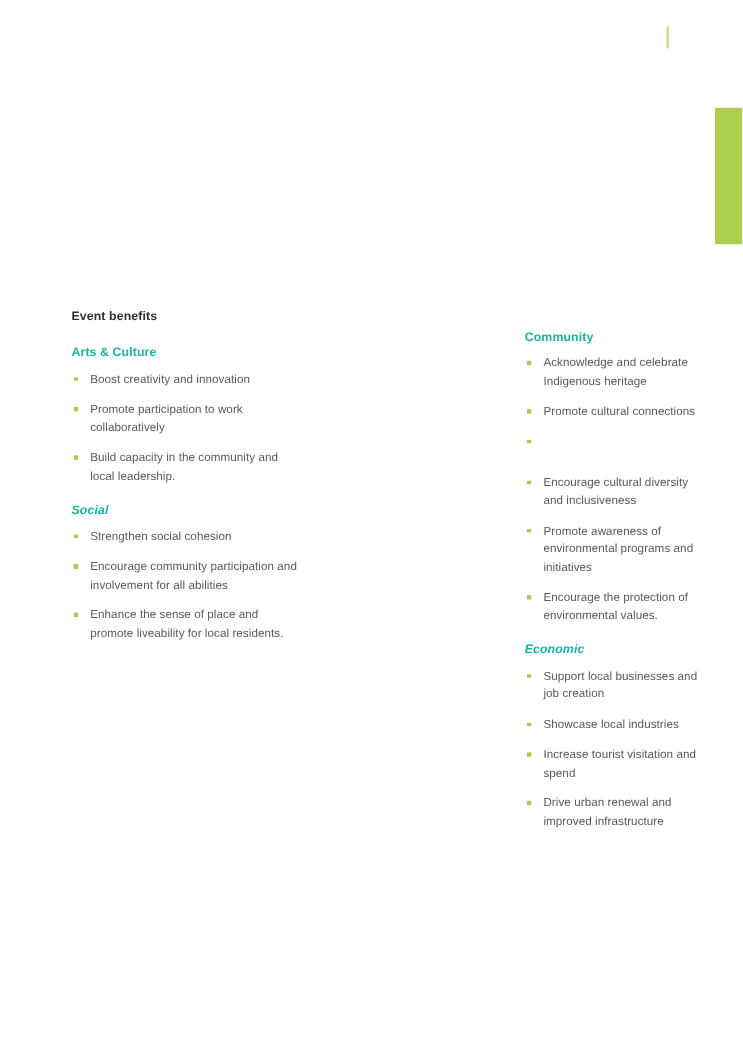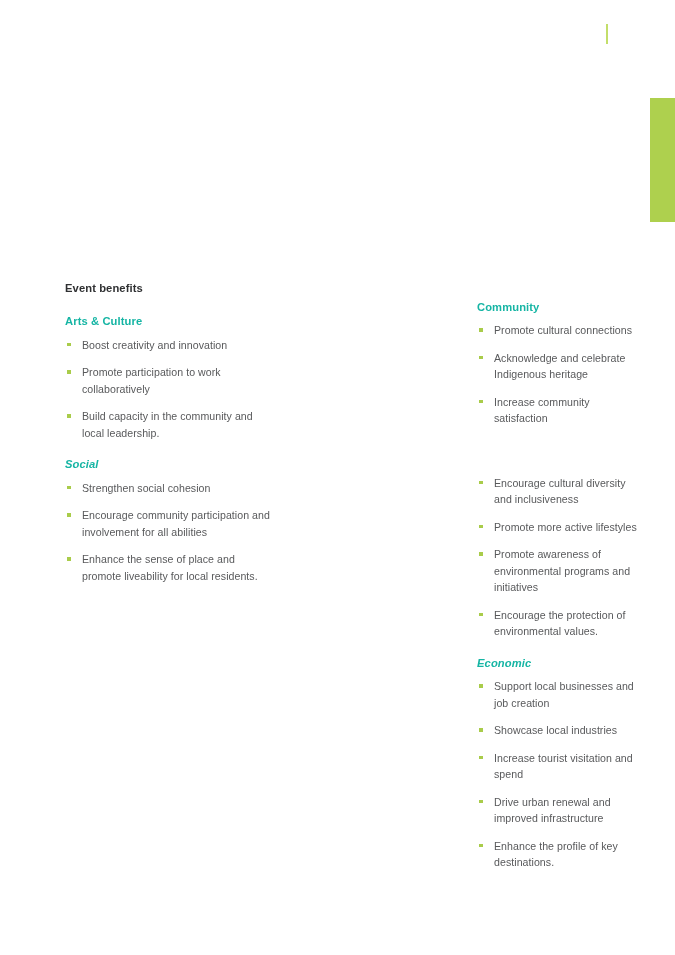--- a/index.html
+++ b/index.html
@@ -149,36 +149,34 @@
           </div>
         </div>
     </div>
 
     <div class="column" id="col-right">
       <div class="title-spacer"></div>
       <div id="right-sections">
           <div class="section">
             <h2 class="section-heading" style="color: rgb(22, 181, 164);">Community</h2>
             <ul class="bullets">
+              <li style="color: rgb(88, 89, 91);"><span class="dot" style="background: rgb(169, 204, 74);"></span><span>Acknowledge and celebrate Indigenous heritage</span></li>
               <li style="color: rgb(88, 89, 91);"><span class="dot" style="background: rgb(169, 204, 74);"></span><span>Promote cultural connections</span></li>
-              <li style="color: rgb(88, 89, 91);"><span class="dot" style="background: rgb(169, 204, 74);"></span><span>Acknowledge and celebrate Indigenous heritage</span></li>
-              <li style="color: rgb(88, 89, 91);"><span class="dot" style="background: rgb(169, 204, 74);"></span><span>Increase community satisfaction</span></li>
+              <li style="color: rgb(88, 89, 91);"><span class="dot" style="background: rgb(169, 204, 74);"></span></li>
               <li style="color: rgb(88, 89, 91); margin-top: 48px;"><span class="dot" style="background: rgb(169, 204, 74);"></span><span>Encourage cultural diversity and inclusiveness</span></li>
-              <li style="color: rgb(88, 89, 91);"><span class="dot" style="background: rgb(169, 204, 74);"></span><span>Promote more active lifestyles</span></li>
               <li style="color: rgb(88, 89, 91);"><span class="dot" style="background: rgb(169, 204, 74);"></span><span>Promote awareness of environmental programs and initiatives</span></li>
               <li style="color: rgb(88, 89, 91);"><span class="dot" style="background: rgb(169, 204, 74);"></span><span>Encourage the protection of environmental values.</span></li>
             </ul>
           </div>
           <div class="section">
             <h2 class="section-heading" style="color: rgb(22, 181, 164);">Economic</h2>
             <ul class="bullets">
               <li style="color: rgb(88, 89, 91);"><span class="dot" style="background: rgb(169, 204, 74);"></span><span>Support local businesses and job creation</span></li>
               <li style="color: rgb(88, 89, 91);"><span class="dot" style="background: rgb(169, 204, 74);"></span><span>Showcase local industries</span></li>
               <li style="color: rgb(88, 89, 91);"><span class="dot" style="background: rgb(169, 204, 74);"></span><span>Increase tourist visitation and spend</span></li>
               <li style="color: rgb(88, 89, 91);"><span class="dot" style="background: rgb(169, 204, 74);"></span><span>Drive urban renewal and improved infrastructure</span></li>
-              <li style="color: rgb(88, 89, 91);"><span class="dot" style="background: rgb(169, 204, 74);"></span><span>Enhance the profile of key destinations.</span></li>
             </ul>
           </div>
         </div>
     </div>
 
   </div>
 </div>
 
 </body></html>

